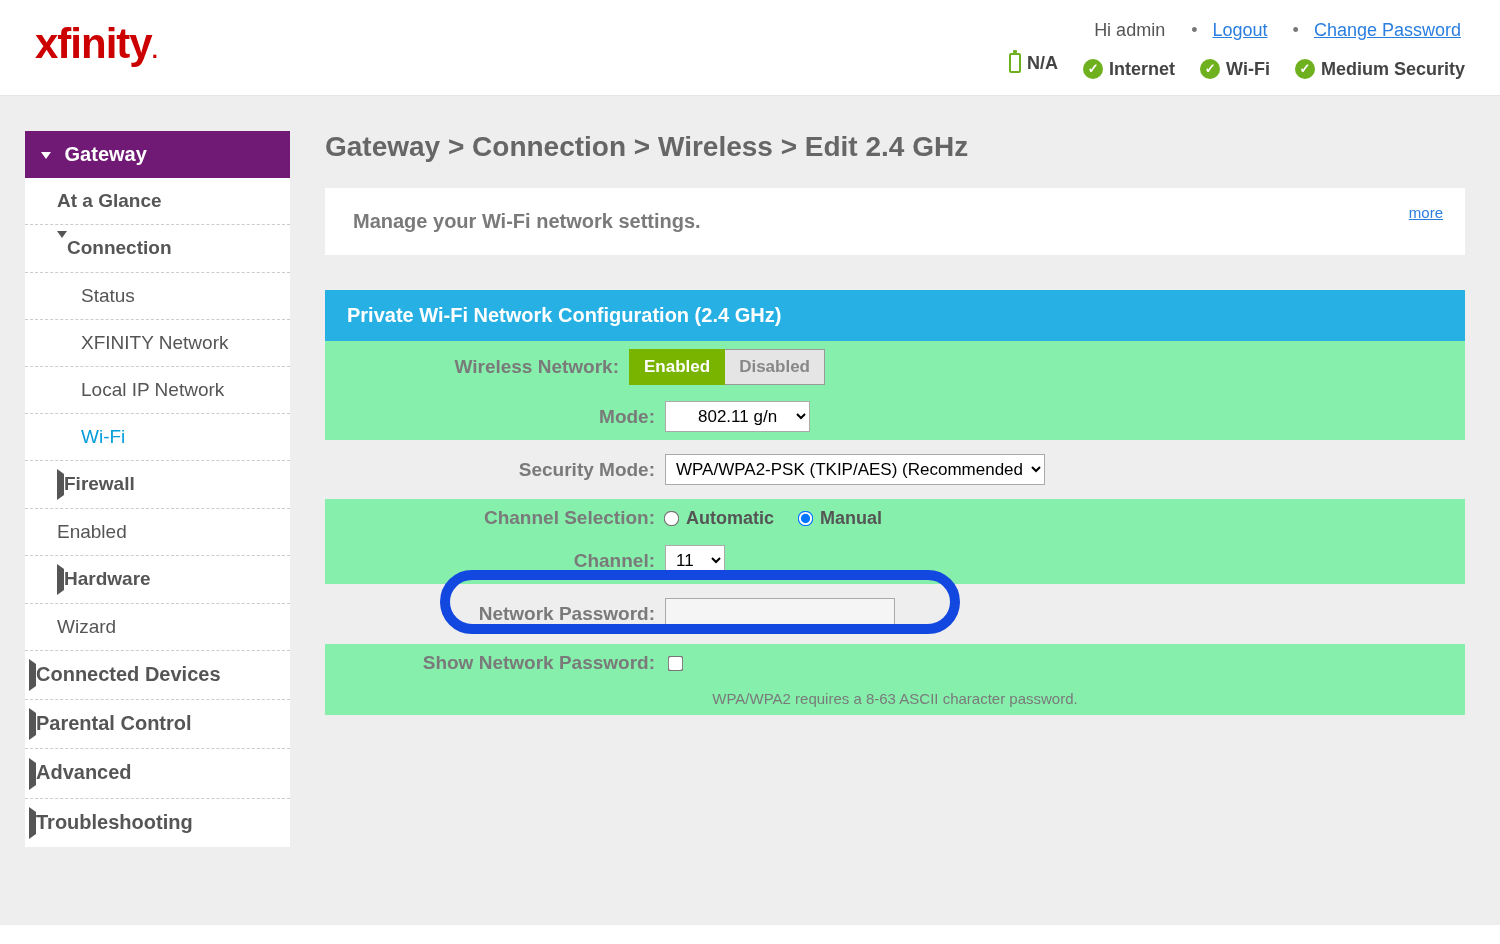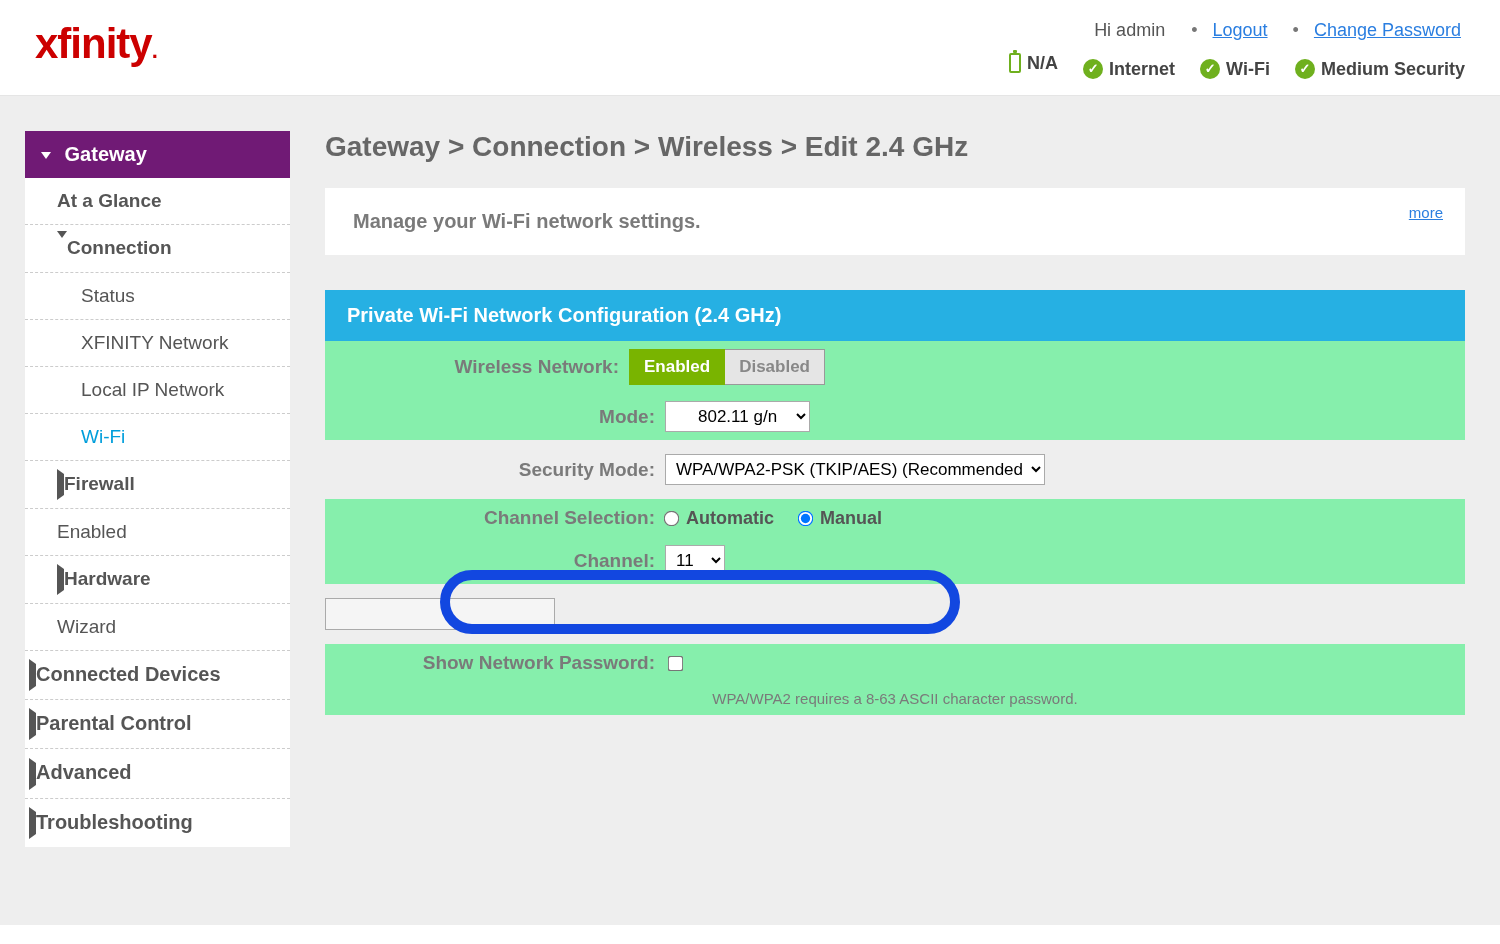--- a/index.html
+++ b/index.html
@@ -346,20 +346,21 @@
         <div class="form-label" style="width: 340px;">Channel:</div>
         <div class="form-control-cell">
           <select class="dropdown" style="width:60px;">
             <option>11</option>
           </select>
         </div>
       </div>
 
       <div class="form-row zebra" style="position:relative;">
         <div class="highlight-ring" style="left:115px;top:-14px;width:520px;height:64px;"></div>
+        <div class="form-label" style="width: 340px;">Network Password:</div>
         <div class="form-control-cell">
           <input type="password" class="text-input pw" value="" style="">
         </div>
       </div>
 
       <div class="form-row">
         <div class="form-label" style="width: 340px;">Show Network Password:</div>
         <div class="form-control-cell">
           <input type="checkbox" class="show-pw-cb" style="">
         </div>

